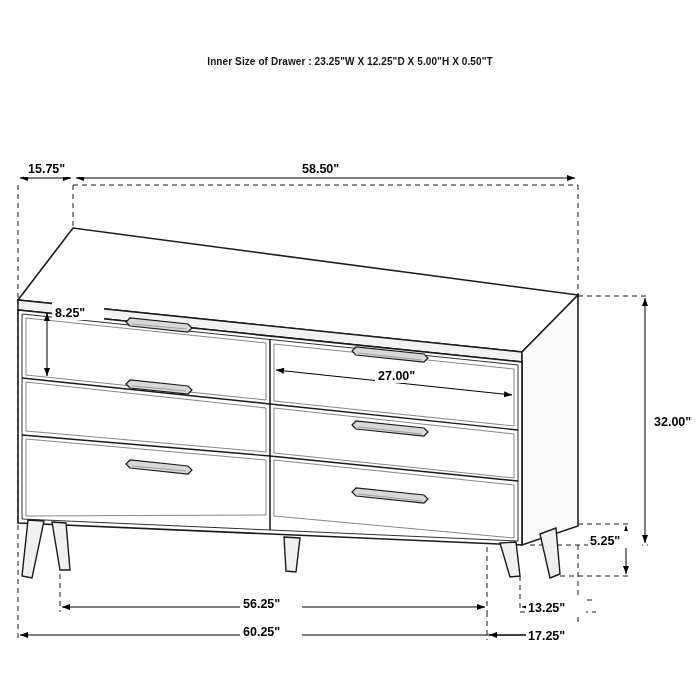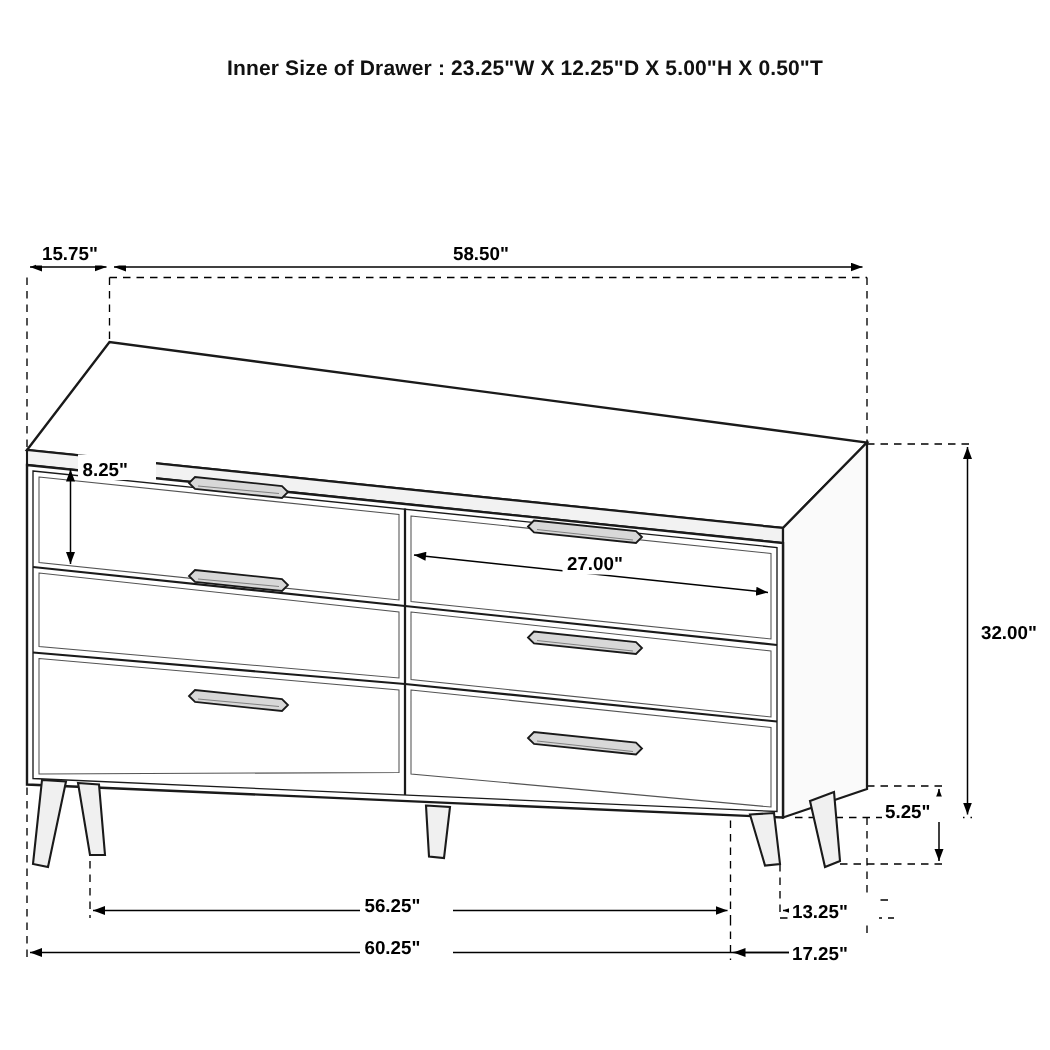--- a/index.html
+++ b/index.html
@@ -15,25 +15,25 @@
     position: relative;
     overflow: hidden;
   }
   #stage {
     position: relative;
     width: 700px;
     height: 700px;
   }
   #title {
     position: absolute;
-    top: 37px;
+    top: 56px;
     left: 0;
     width: 700px;
     text-align: center;
-    font-size: 14px;
+    font-size: 10px;
     font-weight: bold;
     letter-spacing: 0.1px;
     color: #111;
   }
   svg#diagram {
     position: absolute;
     top: 0;
     left: 0;
     width: 700px;
     height: 700px;

